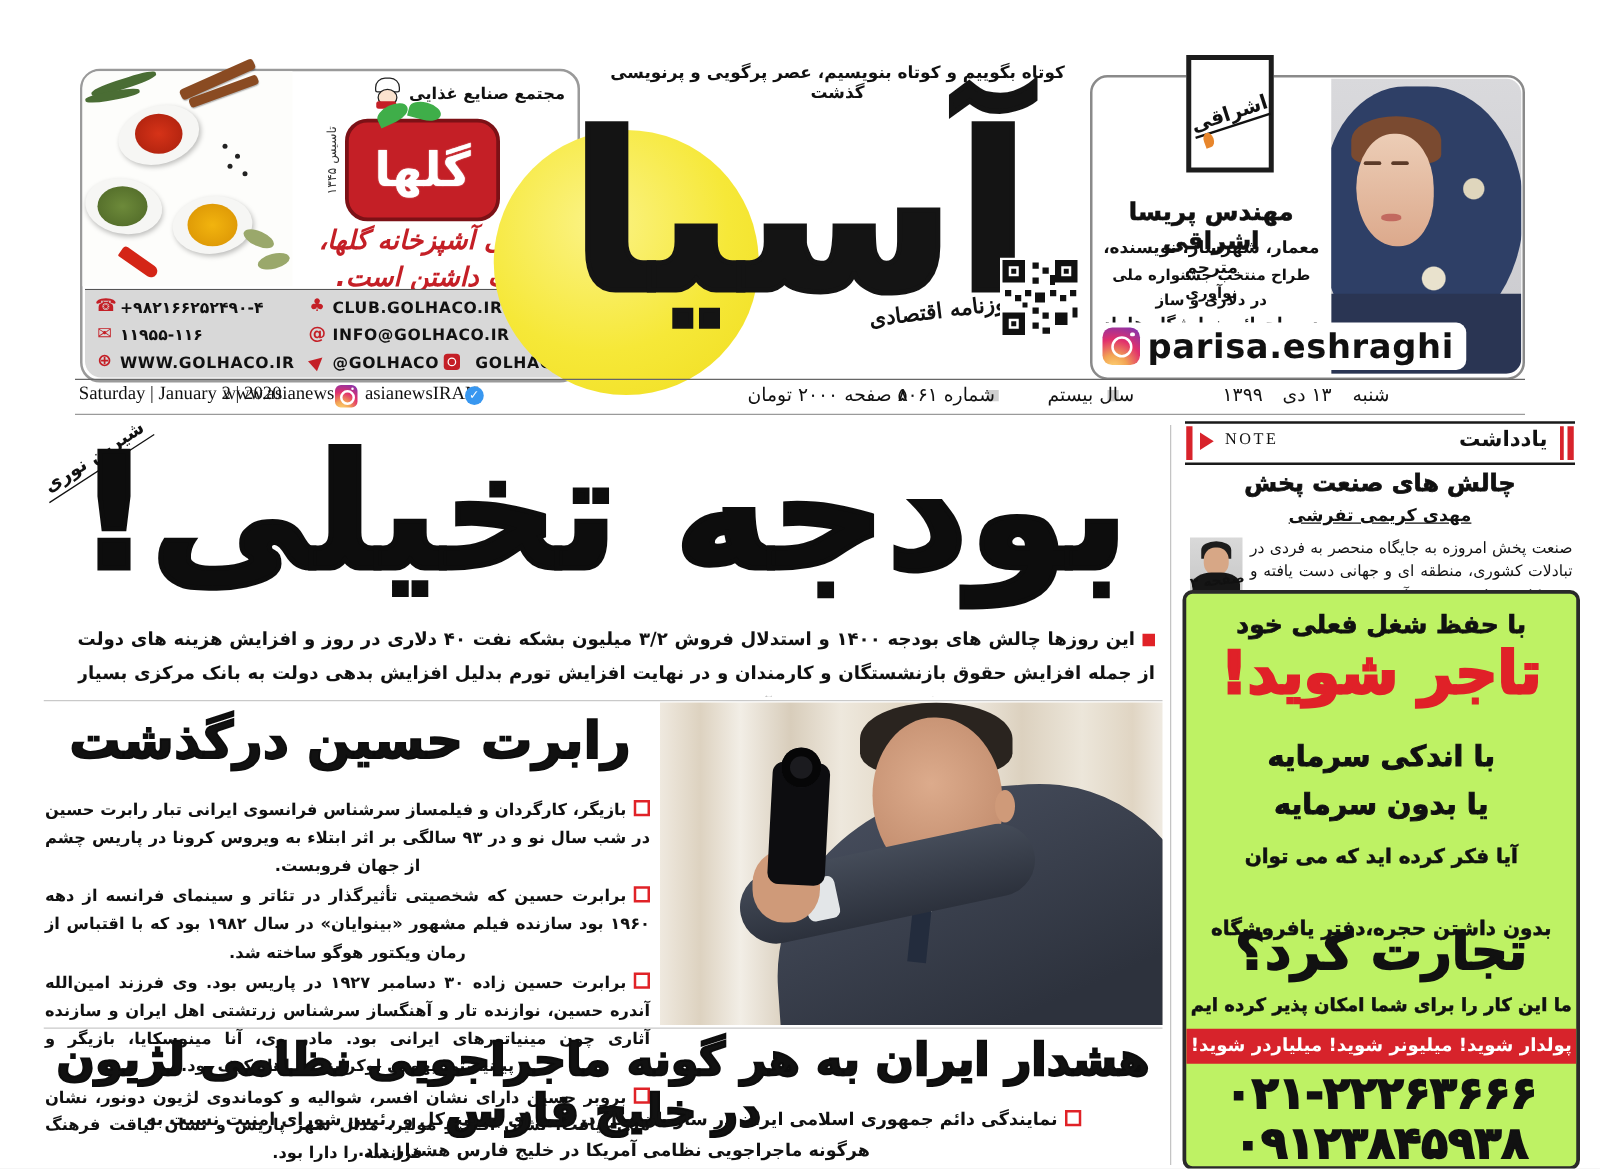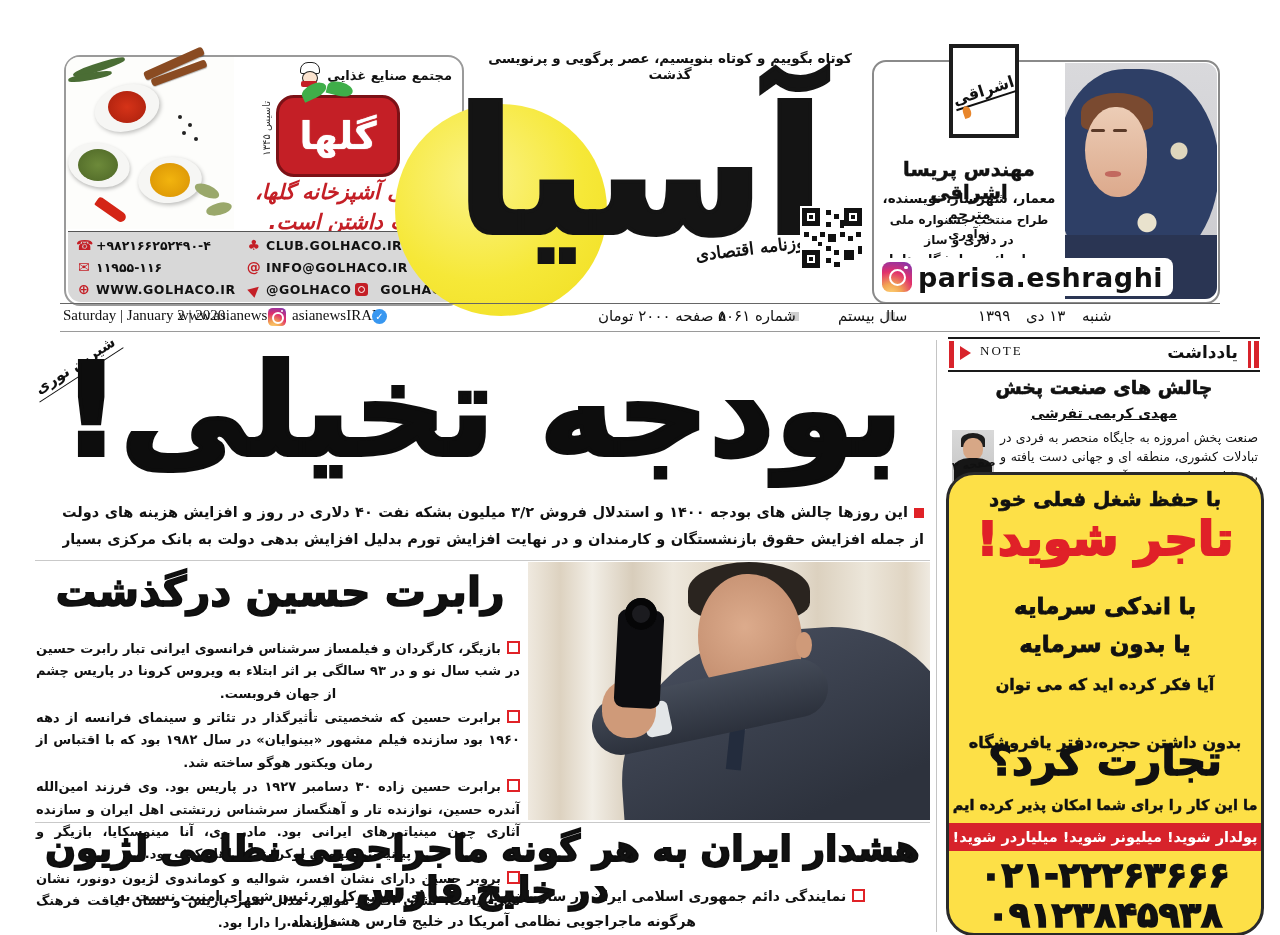--- a/index.html
+++ b/index.html
@@ -158,21 +158,21 @@
   .note-author{left:948px;top:405px;width:312px;text-align:center;font-size:14px;font-weight:bold;direction:rtl;
                text-decoration:underline;}
   .note-body{left:952px;top:428px;width:306px;direction:rtl;font-size:12.5px;line-height:1.55;text-align:justify;}
   .note-photo{float:left;margin:2px 6px 0 0;width:42px;height:52px;background:linear-gradient(#d9d9d9,#c4c4c4);position:relative;overflow:hidden;}
   .np-hair{position:absolute;left:9px;top:3px;width:24px;height:14px;border-radius:50% 50% 0 0;background:#1d1d1d;}
   .np-face{position:absolute;left:11px;top:8px;width:20px;height:22px;border-radius:45%;background:#d7a786;}
   .np-shirt{position:absolute;left:2px;top:28px;width:38px;height:24px;border-radius:40% 40% 0 0;background:#161616;}
   .note-pref{left:952px;top:458px;font-size:11px;font-weight:bold;direction:rtl;transform:rotate(-6deg);}
 
   
-  .trader{left:946px;top:472px;width:312px;height:458px;border:3px solid #2a2a2a;border-radius:28px;background:#fde047;overflow:hidden;}
+  .trader{left:946px;top:472px;width:312px;height:458px;border:3px solid #2a2a2a;border-radius:8px;background:#bef264;overflow:hidden;}
   .tr{position:absolute;left:0;width:100%;text-align:center;direction:rtl;font-weight:bold;white-space:nowrap;}
   .tr-1{top:12px;font-size:20px;-webkit-text-stroke:.6px #111;}
   .tr-h{top:36px;font-size:47px;color:#e02128;-webkit-text-stroke:2.2px #e02128;}
   .tr-2{top:118px;font-size:23px;-webkit-text-stroke:.8px #111;}
   .tr-3{top:156px;font-size:23px;-webkit-text-stroke:.8px #111;}
   .tr-4{top:200px;font-size:16px;-webkit-text-stroke:.4px #111;}
   .tr-5{top:234px;font-size:16px;margin-top:24px;-webkit-text-stroke:.4px #111;}
   .tr-6{top:262px;font-size:41px;-webkit-text-stroke:1.4px #111;}
   .tr-7{top:322px;font-size:14.5px;-webkit-text-stroke:.4px #111;}
   .tr-banner{top:348px;height:28px;background:#d7232b;color:#fff;font-size:14.5px;line-height:28px;}

